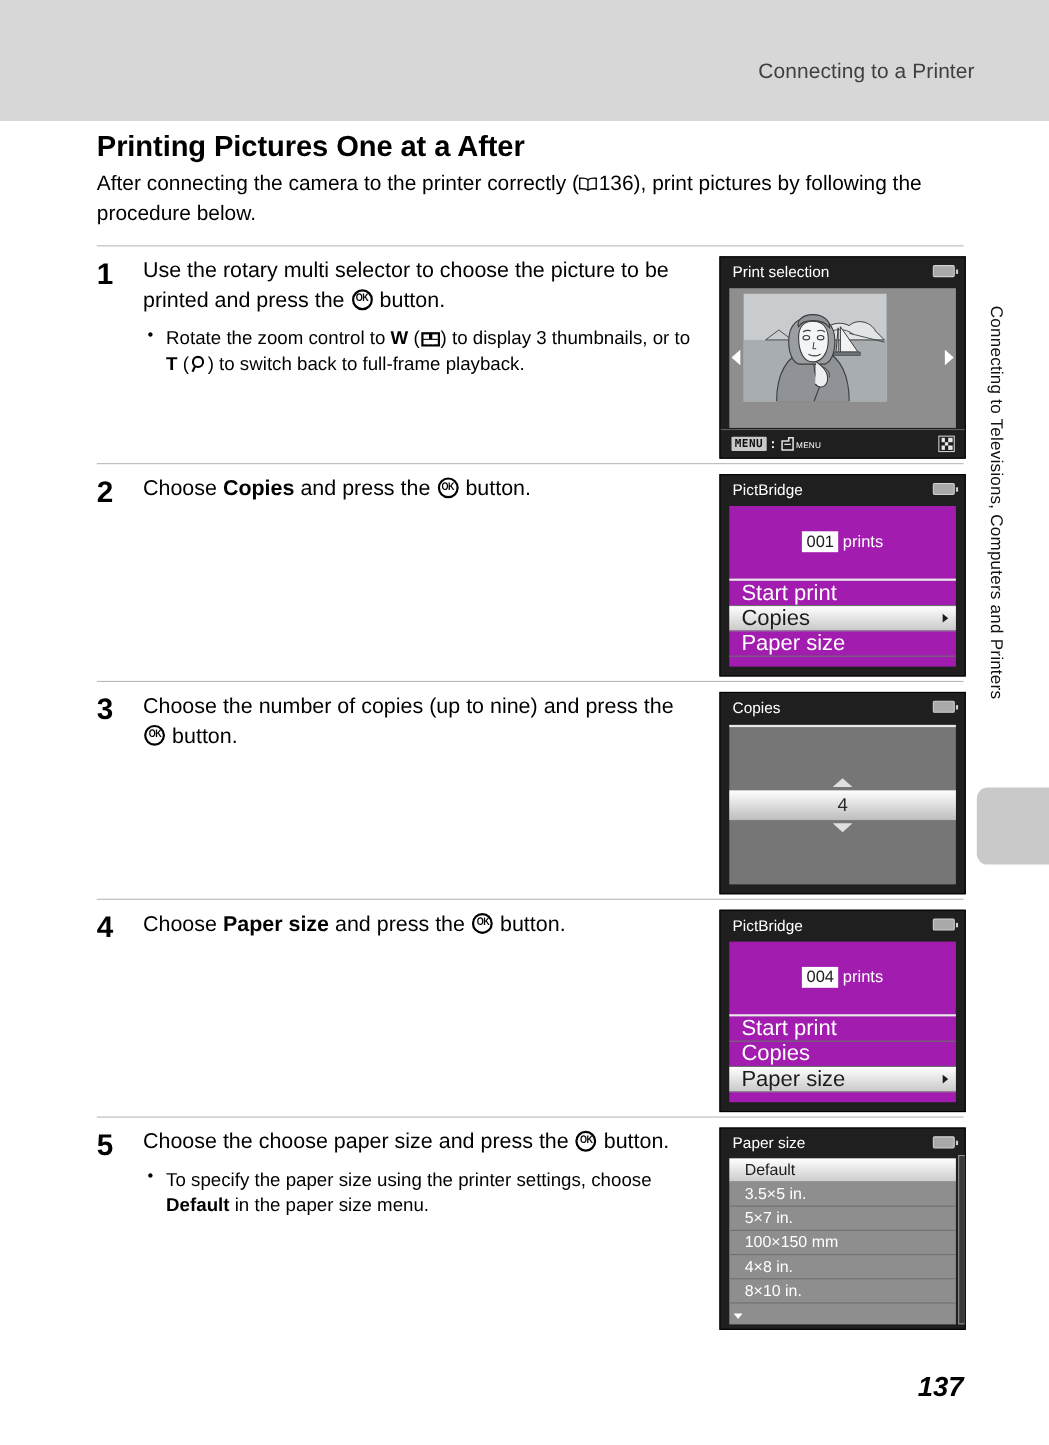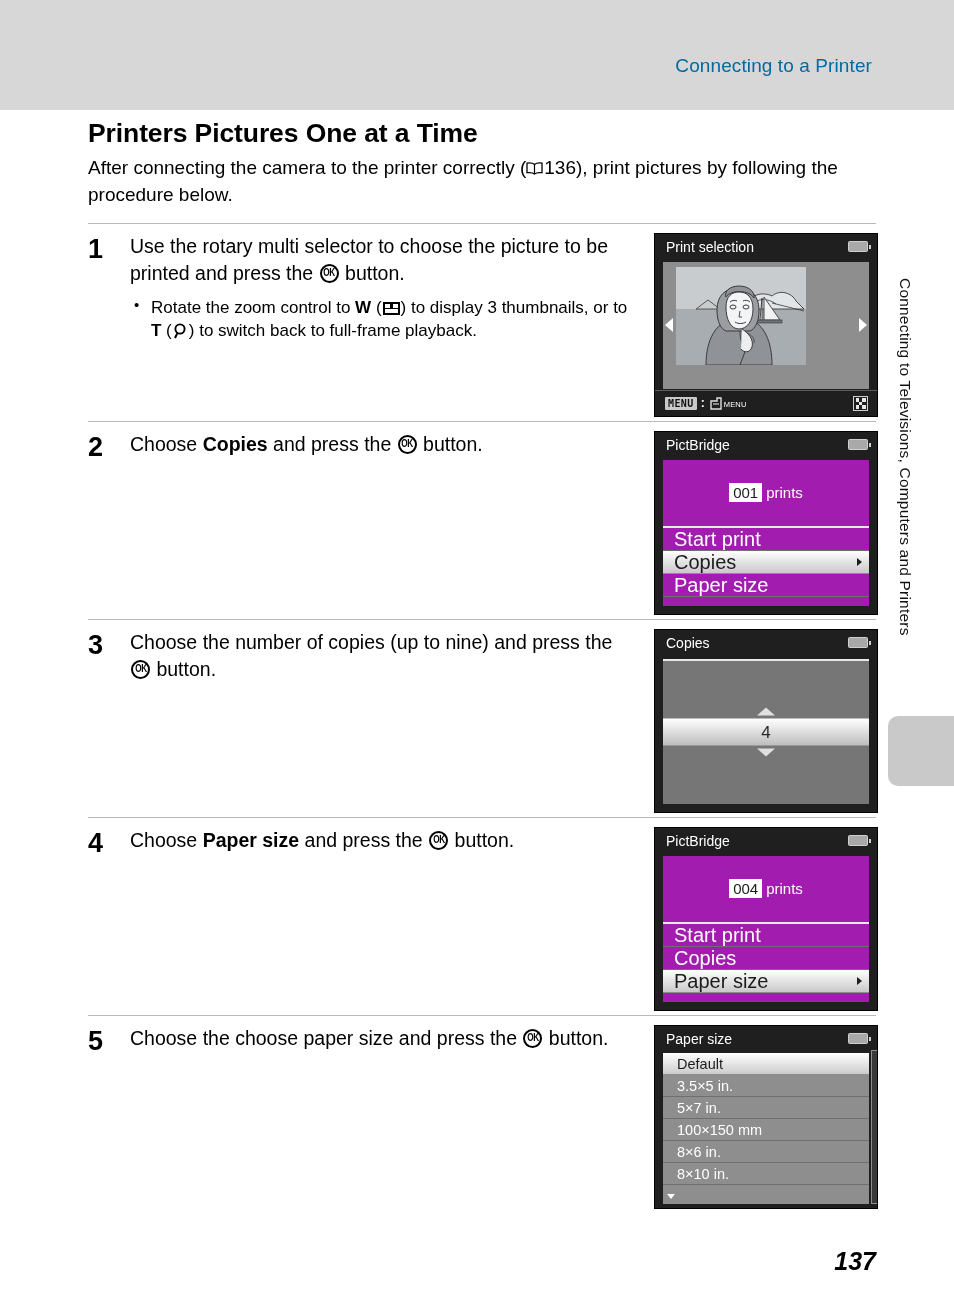--- a/index.html
+++ b/index.html
@@ -16,25 +16,25 @@
 
   
   .header-band {
     position: absolute;
     left: 0; top: 0;
     width: 954px; height: 110px;
     background: #d7d7d7;
   }
   .header-title {
     position: absolute;
-    right: 82px; top: 66px;
+    right: 68px; top: 66px;
     transform: translateY(-50%);
     font-size: 19px;
     letter-spacing: .1px;
-    color: #0369a1;
+    color: #404040;
     white-space: nowrap;
   }
 
   
   .side-vertical {
     position: absolute;
     left: 884px; top: 278px;
     width: 30px;
     font-size: 15.5px;
     color: #111;
@@ -426,21 +426,21 @@
 <body>
 
 <div class="header-band"></div>
 <div class="header-title">Connecting to a Printer</div>
 
 <div class="side-vertical">Connecting to Televisions, Computers and Printers</div>
 <div class="side-tab"></div>
 
 <div class="content">
 
-  <h1 class="page-title">Printers Pictures One at a Time</h1>
+  <h1 class="page-title">Printing Pictures One at a After</h1>
 
   <p class="intro">
     <span>After connecting the camera to the printer correctly (</span><span class="book-icon"><svg viewBox="0 0 17 13" width="17" height="13" aria-hidden="true">
           <path d="M8.5 2.4C6.9 1 4.6 0.7 1 1.1v9.6c3.6-0.4 5.9-0.1 7.5 1.3 1.6-1.4 3.9-1.7 7.5-1.3V1.1c-3.6-0.4-5.9-0.1-7.5 1.3z" fill="none" stroke="#000" stroke-width="1.3"></path>
           <line x1="8.5" y1="2.6" x2="8.5" y2="12" stroke="#000" stroke-width="1.2"></line>
         </svg></span><span>136</span><span>), print pictures by following the procedure below.</span>
   </p>
 
   <hr class="sep">
 
@@ -593,32 +593,35 @@
   </div>
 
   <hr class="sep">
 
   <div class="step">
     <div class="step-num">5</div>
     <div class="step-body">
       <p class="step-head">
         <span>Choose the choose paper size and press the </span><span class="ok-btn"></span><span> button.</span>
       </p>
+      <ul class="bullets">
+        <li><span>To specify the paper size using the printer settings, choose </span><b>Default</b><span> in the paper size menu.</span></li>
+      </ul>
     </div>
     <div class="lcd">
       <div class="lcd-top">
         <span class="lcd-title">Paper size</span>
         <span class="batt"></span>
       </div>
       <div class="ppl-body">
         <div class="ppl-item sel"><span>Default</span></div>
         <div class="ppl-item"><span>3.5×5 in.</span></div>
         <div class="ppl-item"><span>5×7 in.</span></div>
         <div class="ppl-item"><span>100×150 mm</span></div>
-        <div class="ppl-item"><span>8×6 in.</span></div>
+        <div class="ppl-item"><span>4×8 in.</span></div>
         <div class="ppl-item"><span>8×10 in.</span></div>
         <div class="ppl-item more"></div>
       </div>
       <div class="ppl-scroll"></div>
     </div>
   </div>
 
 </div>
 
 <div class="page-number">137</div>

